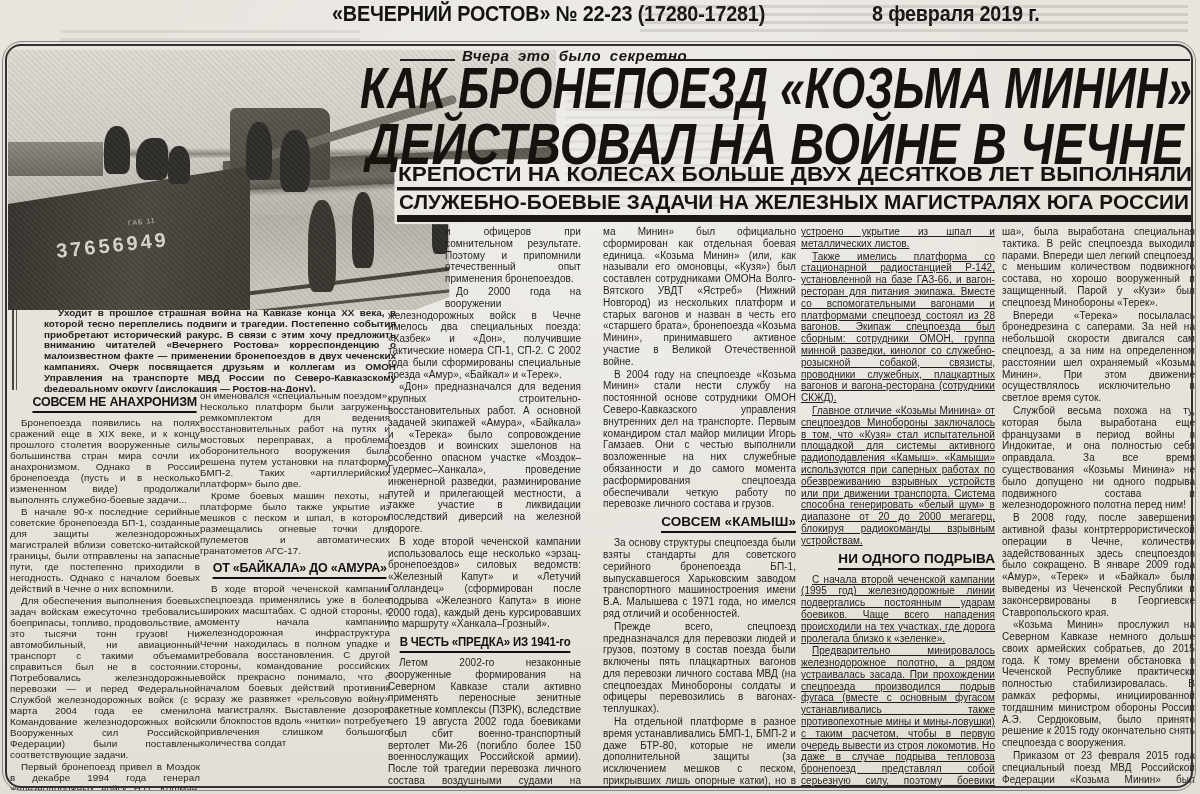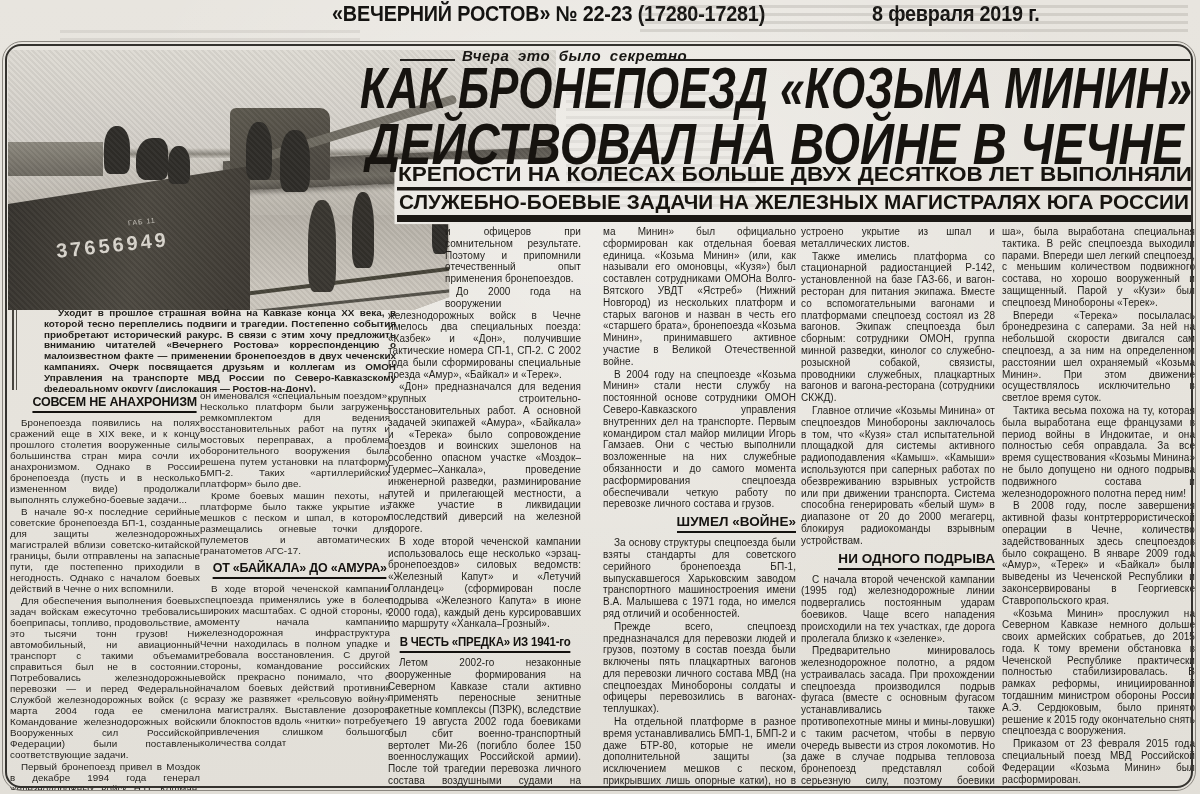--- a/index.html
+++ b/index.html
@@ -87,21 +87,21 @@
   
   .col { position:absolute; text-align:justify; color:#201e1a; overflow:hidden; z-index:2; }
   .col p { text-indent:11px; margin-bottom:1px; }
   .col p.noind { text-indent:0; }
   .col-left  { font-size:9.8px; line-height:11px;   letter-spacing:.05px; }
   .col-right { font-size:10px;  line-height:11.8px; letter-spacing:.05px; }
   #col1 { left:10px;   top:390px; width:190px; height:400px; }
   #col2 { left:200px;  top:390px; width:190px; height:400px; }
   #col3 { left:388px;  top:226px; width:193px; height:562px; }
   #col4 { left:603px;  top:226px; width:193px; height:562px; }
-  #col5 { left:801px;  top:226px; width:194px; height:562px; }
+  #col5 { left:801px;  top:226px; width:194px; height:562px;text-decoration:underline; }
   #col6 { left:1002px; top:226px; width:193px; height:562px; }
   .photo-wrap-spacer { float:left; width:50px; height:70px; margin:0 7px 2px 0; }
 
   h3.colhead { text-align:right; margin:4px 0 4px; font-size:13.5px; line-height:15px;
     font-weight:bold; color:#14120f; white-space:nowrap; overflow:visible; }
   h3.colhead span { display:inline-block; border-bottom:2.5px solid #14120f; padding-bottom:2px; }
   h3.wide { font-size:13px; letter-spacing:-0.2px; }
   h3.wide span { transform:scaleX(.96); transform-origin:center; }
   h3.longest span { transform:scaleX(.88); }
 
@@ -185,38 +185,38 @@
   <p>До 2000 года на вооружении железнодорожных войск в Чечне имелось два специальных поезда: «Казбек» и «Дон», получившие тактические номера СП-1, СП-2. С 2002 года были сформированы специальные поезда «Амур», «Байкал» и «Терек».</p>
   <p>«Дон» предназначался для ведения крупных строительно-восстановительных работ. А основной задачей экипажей «Амура», «Байкала» и «Терека» было сопровождение поездов и воинских эшелонов на особенно опасном участке «Моздок–Гудермес–Ханкала», проведение инженерной разведки, разминирование путей и прилегающей местности, а также участие в ликвидации последствий диверсий на железной дороге.</p>
   <p>В ходе второй чеченской кампании использовалось еще несколько «эрзац-бронепоездов» силовых ведомств: «Железный Капут» и «Летучий Голландец» (сформирован после подрыва «Железного Капута» в июне 2000 года), каждый день курсировавших по маршруту «Ханкала–Грозный».</p>
   <h3 class="colhead wide longest"><span>В ЧЕСТЬ «ПРЕДКА» ИЗ 1941-го</span></h3>
   <p>Летом 2002-го незаконные вооруженные формирования на Северном Кавказе стали активно применять переносные зенитные ракетные комплексы (ПЗРК), вследствие чего 19 августа 2002 года боевиками был сбит военно-транспортный вертолет Ми-26 (погибло более 150 военнослужащих Российской армии). После той трагедии перевозка личного состава воздушными судами на территорию Чеченской Республики была запрещена. Вся нагрузка была возложена на охраняемые автоколонны и железнодорожные перевозки. Поэтому руководство МВД России приняло решение о формировании (а фактически постройки с нуля) спецпоезда МВД. 24 февраля 2003 года спецпоезд «Козь-</p>
 </div>
 
 <div class="col col-right" id="col4">
   <p class="noind">ма Минин» был официально сформирован как отдельная боевая единица. «Козьма Минин» (или, как называли его омоновцы, «Кузя») был составлен сотрудниками ОМОНа Волго-Вятского УВДТ «Ястреб» (Нижний Новгород) из нескольких платформ и старых вагонов и назван в честь его «старшего брата», бронепоезда «Козьма Минин», принимавшего активное участие в Великой Отечественной войне.</p>
   <p>В 2004 году на спецпоезде «Козьма Минин» стали нести службу на постоянной основе сотрудники ОМОН Северо-Кавказского управления внутренних дел на транспорте. Первым командиром стал майор милиции Игорь Гамзаев. Они с честью выполнили возложенные на них служебные обязанности и до самого момента расформирования спецпоезда обеспечивали четкую работу по перевозке личного состава и грузов.</p>
-  <h3 class="colhead"><span>ШУМЕЛ «ВОЙНЕ»</span></h3>
+  <h3 class="colhead"><span>СОВСЕМ «КАМЫШ»</span></h3>
   <p>За основу структуры спецпоезда были взяты стандарты для советского серийного бронепоезда БП-1, выпускавшегося Харьковским заводом транспортного машиностроения имени В.А. Малышева с 1971 года, но имелся ряд отличий и особенностей.</p>
   <p>Прежде всего, спецпоезд предназначался для перевозки людей и грузов, поэтому в состав поезда были включены пять плацкартных вагонов для перевозки личного состава МВД (на спецпоездах Минобороны солдаты и офицеры перевозились в вагонах-теплушках).</p>
   <p>На отдельной платформе в разное время устанавливались БМП-1, БМП-2 и даже БТР-80, которые не имели дополнительной защиты (за исключением мешков с песком, прикрывших лишь опорные катки), но в тыльной части платформы для личного состава было</p>
 </div>
 
 <div class="col col-right" id="col5">
   <p class="noind">устроено укрытие из шпал и металлических листов.</p>
   <p>Также имелись платформа со стационарной радиостанцией Р-142, установленной на базе ГАЗ-66, и вагон-ресторан для питания экипажа. Вместе со вспомогательными вагонами и платформами спецпоезд состоял из 28 вагонов. Экипаж спецпоезда был сборным: сотрудники ОМОН, группа минной разведки, кинолог со служебно-розыскной собакой, связисты, проводники служебных, плацкартных вагонов и вагона-ресторана (сотрудники СКЖД).</p>
   <p>Главное отличие «Козьмы Минина» от спецпоездов Минобороны заключалось в том, что «Кузя» стал испытательной площадкой для системы активного радиоподавления «Камыш». «Камыши» используются при саперных работах по обезвреживанию взрывных устройств или при движении транспорта. Система способна генерировать «белый шум» в диапазоне от 20 до 2000 мегагерц, блокируя радиокоманды взрывным устройствам.</p>
   <h3 class="colhead"><span>НИ ОДНОГО ПОДРЫВА</span></h3>
   <p>С начала второй чеченской кампании (1995 год) железнодорожные линии подвергались постоянным ударам боевиков. Чаще всего нападения происходили на тех участках, где дорога пролегала близко к «зеленке».</p>
   <p>Предварительно минировалось железнодорожное полотно, а рядом устраивалась засада. При прохождении спецпоезда производился подрыв фугаса (вместе с основным фугасом устанавливались также противопехотные мины и мины-ловушки) с таким расчетом, чтобы в первую очередь вывести из строя локомотив. Но даже в случае подрыва тепловоза бронепоезд представлял собой серьезную силу, поэтому боевики старались нанести максимальный урон его экипажу, ведя огонь по вагонам и ремонтникам.</p>
 
 </div>
 
 <div class="col col-right" id="col6">
   <p class="noind">ша», была выработана специальная тактика. В рейс спецпоезда выходили парами. Впереди шел легкий спецпоезд, с меньшим количеством подвижного состава, но хорошо вооруженный и защищенный. Парой у «Кузи» был спецпоезд Минобороны «Терек».</p>
   <p>Впереди «Терека» посылалась бронедрезина с саперами. За ней на небольшой скорости двигался сам спецпоезд, а за ним на определенном расстоянии шел охраняемый «Козьма Минин». При этом движение осуществлялось исключительно в светлое время суток.</p>
-  <p>Тактика весьма похожа на ту, которая была выработана еще французами в период войны в Индокитае, и она полностью себя оправдала. За все время существования «Козьмы Минина» не было допущено ни одного подрыва подвижного состава и железнодорожного полотна перед ним!</p>
+  <p>Службой весьма похожа на ту, которая была выработана еще французами в период войны в Индокитае, и она полностью себя оправдала. За все время существования «Козьмы Минина» не было допущено ни одного подрыва подвижного состава и железнодорожного полотна перед ним!</p>
   <p>В 2008 году, после завершения активной фазы контртеррористической операции в Чечне, количество задействованных здесь спецпоездов было сокращено. В январе 2009 года «Амур», «Терек» и «Байкал» были выведены из Чеченской Республики и законсервированы в Георгиевске Ставропольского края.</p>
   <p>«Козьма Минин» прослужил на Северном Кавказе немного дольше своих армейских собратьев, до 2015 года. К тому времени обстановка в Чеченской Республике практически полностью стабилизировалась. В рамках реформы, инициированной тогдашним министром обороны России А.Э. Сердюковым, было принято решение к 2015 году окончательно снять спецпоезда с вооружения.</p>
   <p>Приказом от 23 февраля 2015 года специальный поезд МВД Российской Федерации «Козьма Минин» был расформирован.</p>
   <p class="sig">К. ВОРОНИН, сотрудник Южного научного центра Российской академии наук.</p>
 
 </div>
 
 </body></html>

